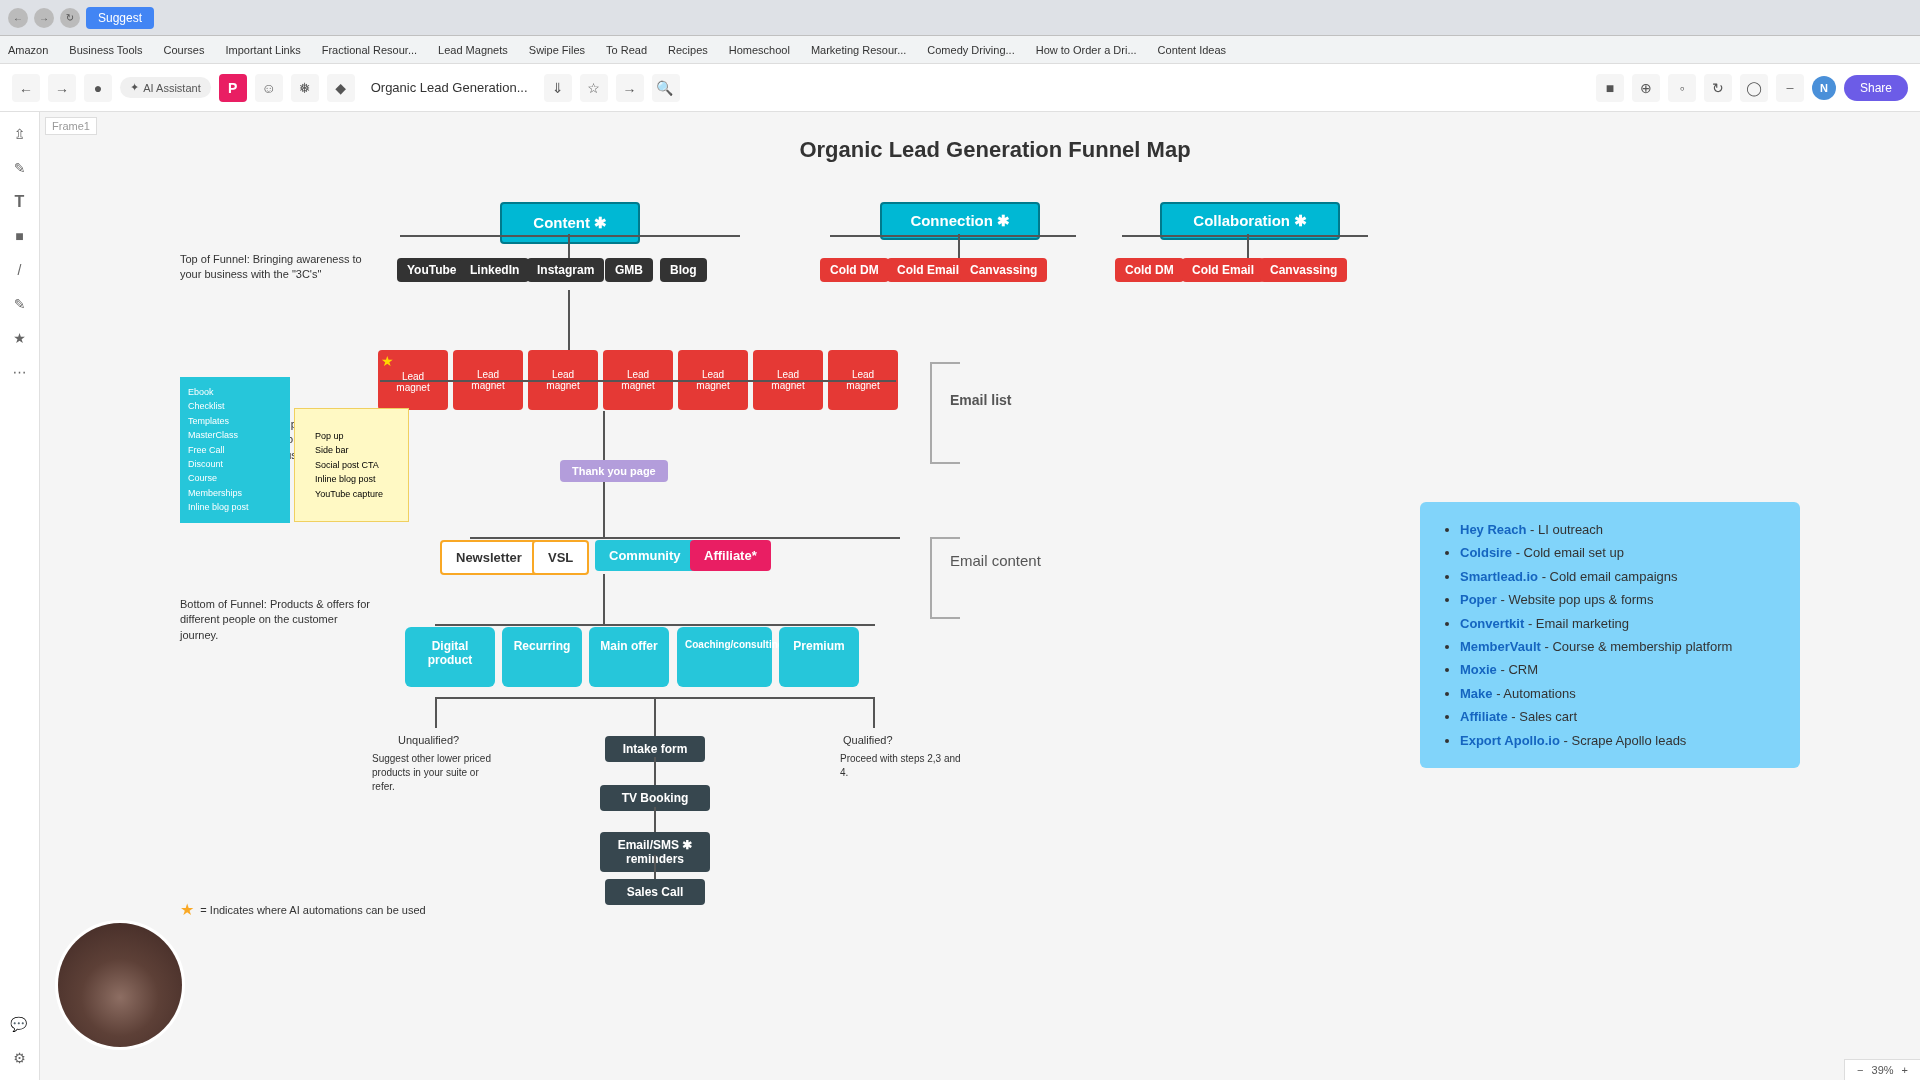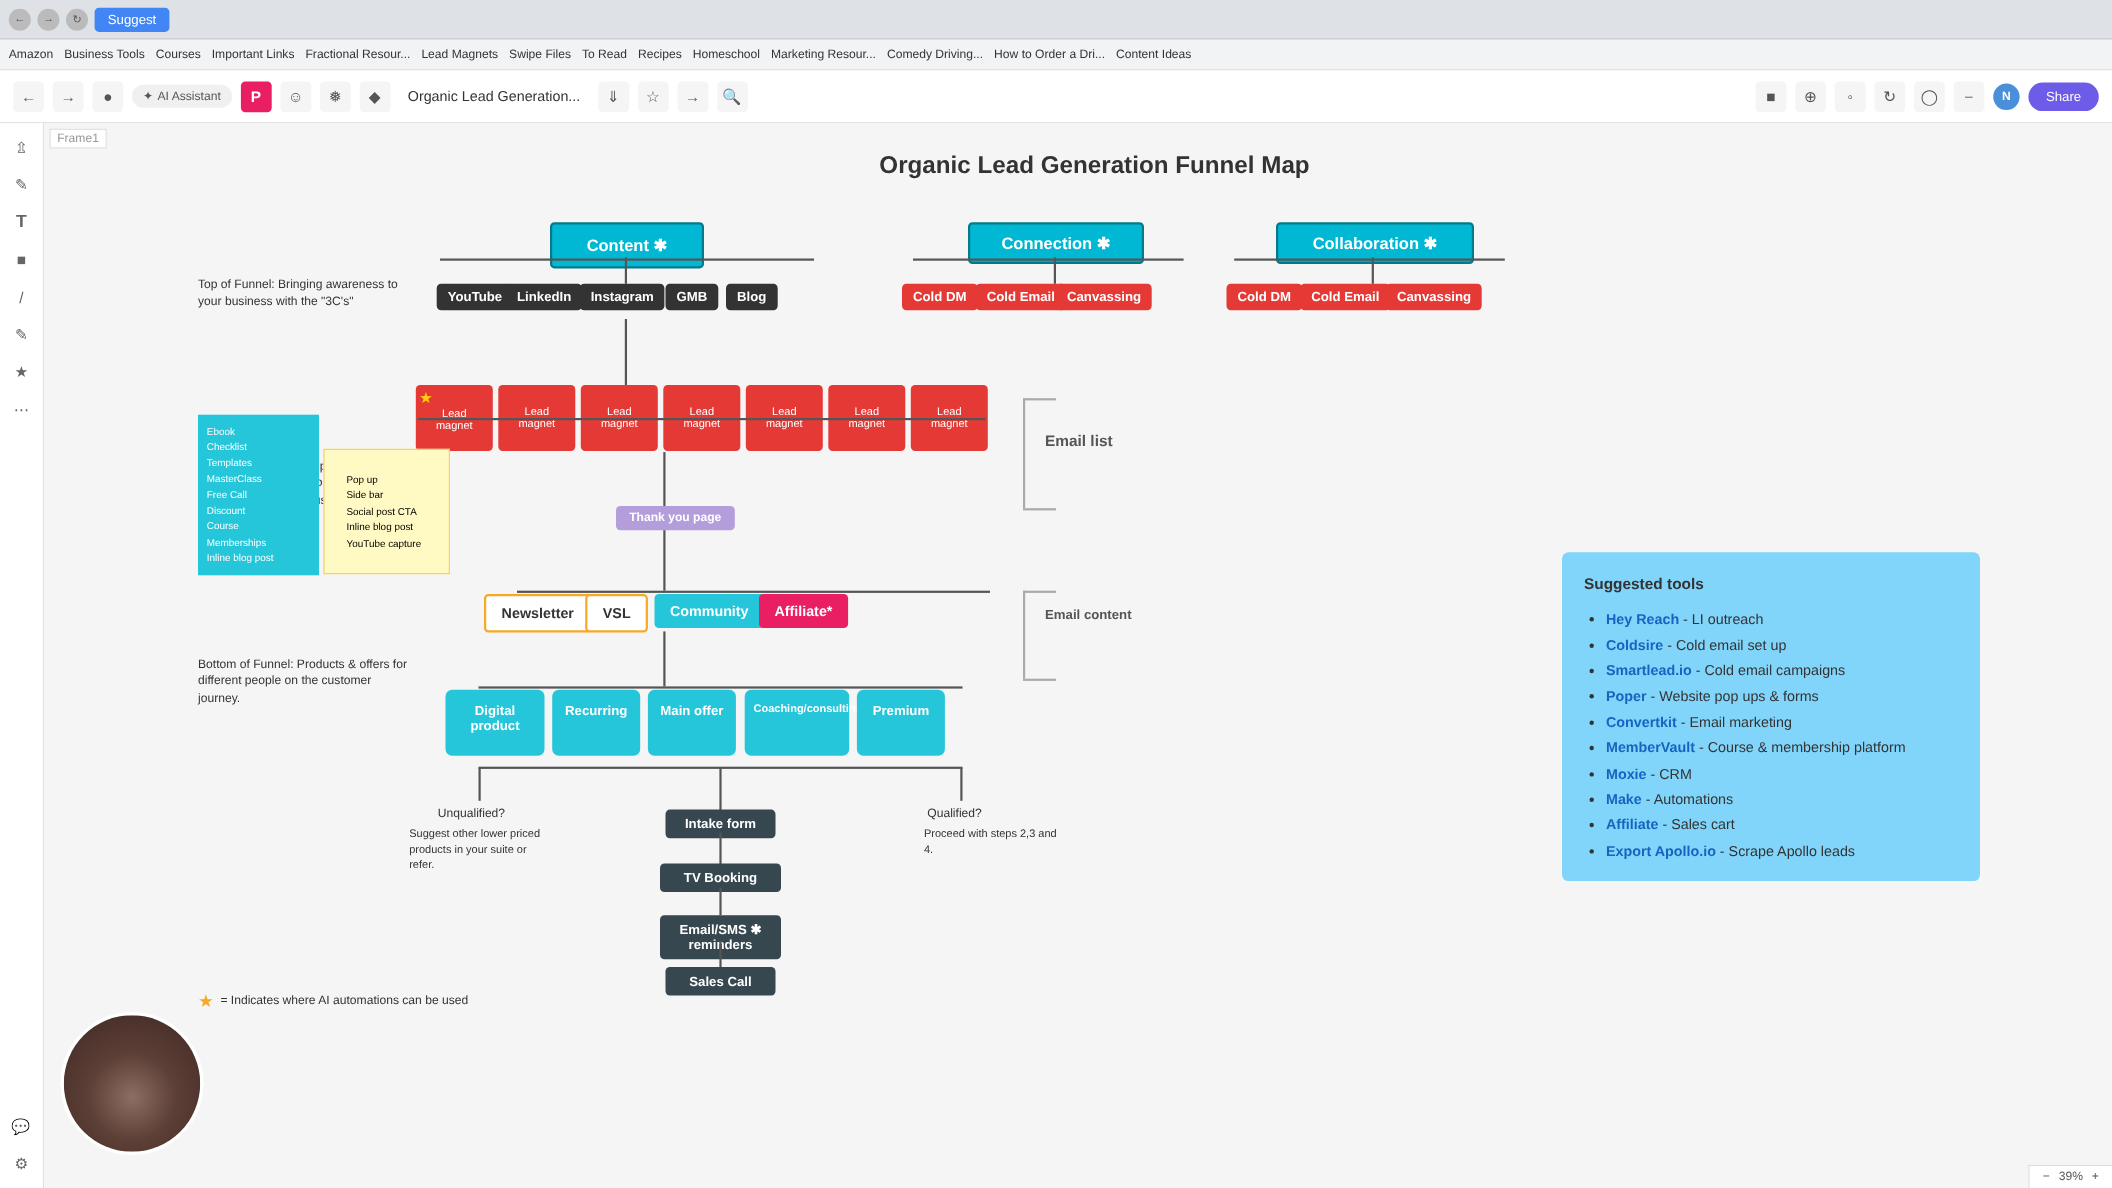--- a/index.html
+++ b/index.html
@@ -48,21 +48,21 @@
       padding: 4px 12px;
       font-size: 12px;
       cursor: pointer;
     }
     .bookmarks-bar {
       background: #f1f3f4;
       height: 28px;
       display: flex;
       align-items: center;
       padding: 0 8px;
-      gap: 10px;
+      gap: 21px;
       border-bottom: 1px solid #ddd;
       font-size: 11px;
       color: #333;
       overflow: hidden;
     }
     .bookmark-item {
       cursor: pointer;
       white-space: nowrap;
       color: #333;
     }
@@ -590,27 +590,26 @@
       <div class="intake-box" style="top:757px;left:435px;width:100px;">
         <span>Sales Call</span>
       </div>
 
       <div class="email-label" style="top:270px;left:780px;font-size:14px;font-weight:bold;">Email list</div>
 
       <div style="position:absolute;top:240px;left:760px;width:2px;height:100px;background:#aaa;"></div>
       <div style="position:absolute;top:240px;left:760px;width:30px;height:2px;background:#aaa;"></div>
       <div style="position:absolute;top:340px;left:760px;width:30px;height:2px;background:#aaa;"></div>
 
-      <div class="email-label" style="top:430px;left:780px;font-size:12px;font-weight:bold;">Email content</div>
+      <div class="email-label" style="top:430px;left:780px;font-size:15px;font-weight:normal;">Email content</div>
       <div style="position:absolute;top:415px;left:760px;width:2px;height:80px;background:#aaa;"></div>
       <div style="position:absolute;top:415px;left:760px;width:30px;height:2px;background:#aaa;"></div>
       <div style="position:absolute;top:495px;left:760px;width:30px;height:2px;background:#aaa;"></div>
 
       <div class="tools-box" style="top:380px;right:20px;position:absolute;">
-        <h3>Suggested tools</h3>
         <ul>
           <li>
             <span class="tool-link">Hey Reach</span> - LI outreach
           </li>
           <li>
             <span class="tool-link">Coldsire</span> - Cold email set up
           </li>
           <li>
             <span class="tool-link">Smartlead.io</span> - Cold email campaigns
           </li>

